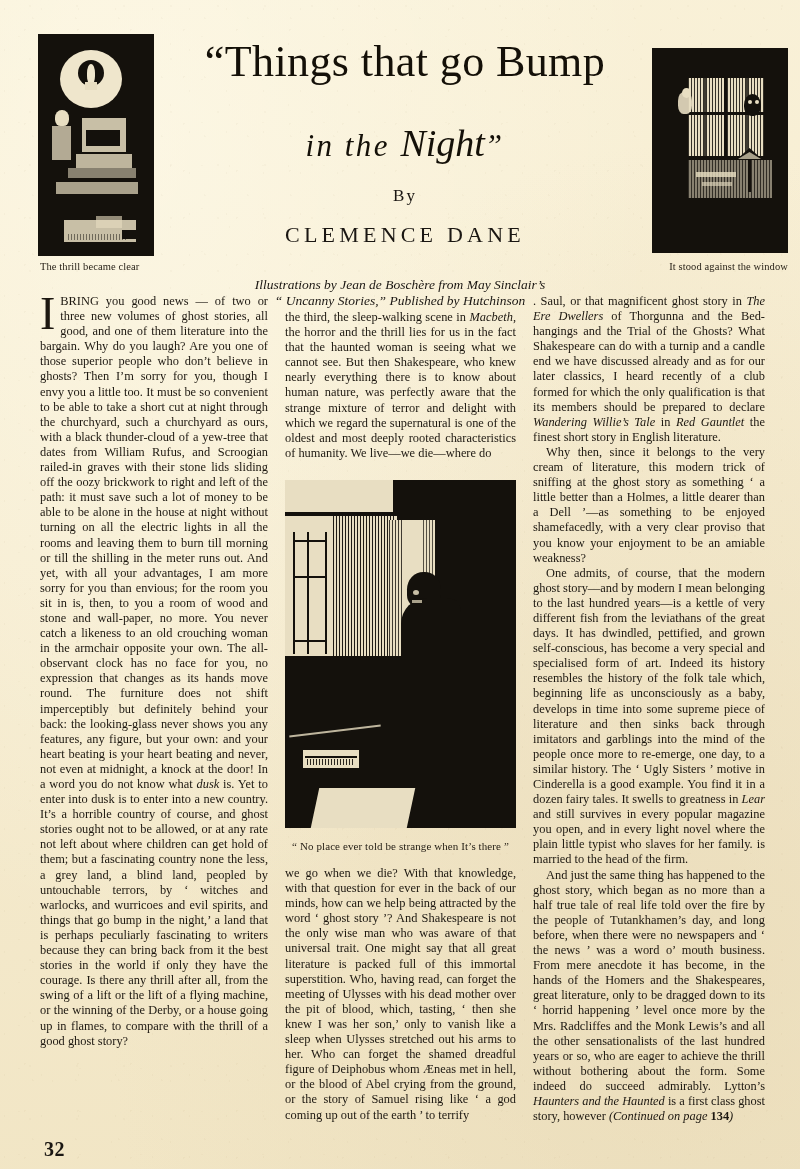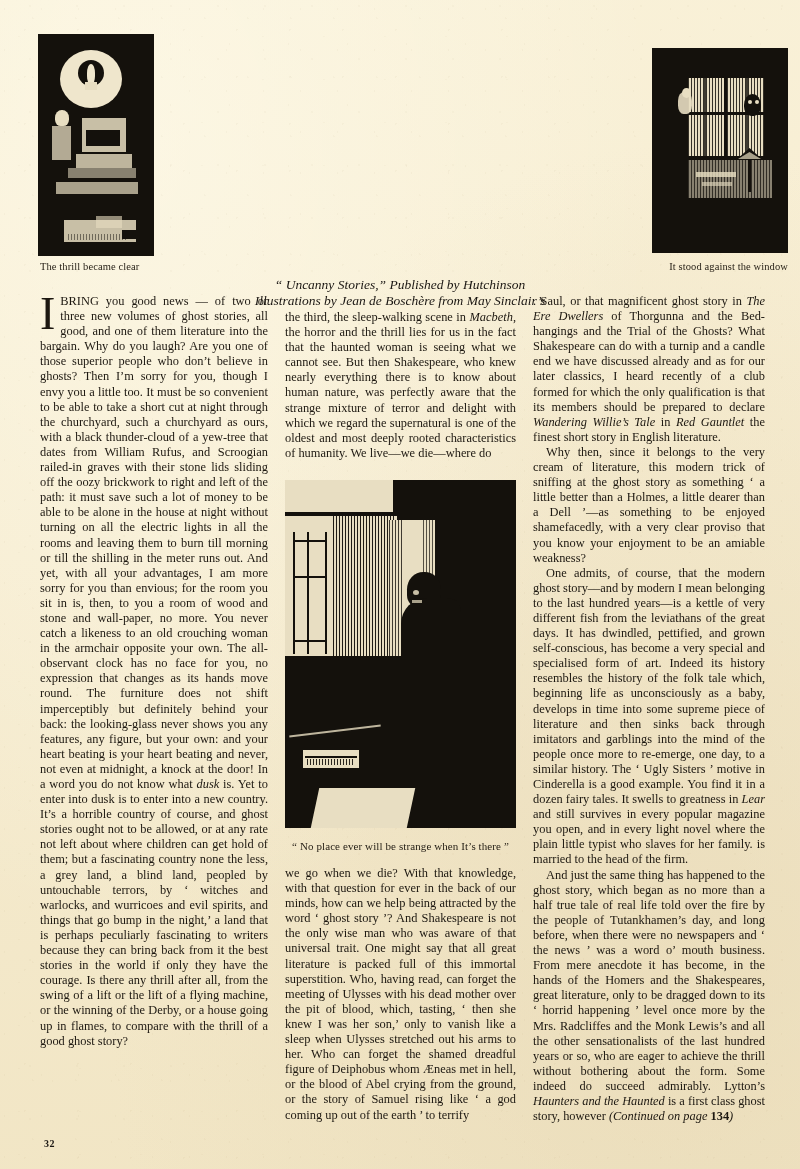--- a/index.html
+++ b/index.html
@@ -105,21 +105,21 @@
   .dropcap{
     float:left;
     font-size:46px;line-height:36px;
     margin:2px 5px -2px 0;
     font-weight:normal;
   }
   .lede{font-variant:small-caps;}
 
   .pageno{
     position:absolute;left:44px;top:1138px;
-    font-size:10px;font-weight:bold;letter-spacing:.5px;font-family:Liberation Serif, serif;
+    font-size:20px;font-weight:bold;letter-spacing:.5px;font-family:Liberation Serif, serif;
   }
   .contd{font-style:italic;}
   .contd b{font-style:normal;font-weight:bold;}
 </style>
 </head>
 <body>
 
 <div class="page">
   <div class="grain"></div>
 
@@ -164,24 +164,30 @@
     <div class="lite" style="left:36px;top:112px;width:84px;height:38px;opacity:.55;"></div>
     <div class="hatch" style="left:36px;top:112px;width:84px;height:38px;opacity:.75;"></div>
     <div class="dk" style="left:96px;top:104px;width:3px;height:40px;"></div>
     <div class="dk" style="left:84px;top:100px;width:27px;height:12px;clip-path:polygon(50% 0,100% 100%,0 100%);"></div>
     <div class="lite" style="left:86px;top:104px;width:23px;height:7px;opacity:.7;clip-path:polygon(50% 0,100% 100%,0 100%);"></div>
     <div class="lite" style="left:44px;top:124px;width:40px;height:5px;opacity:.8;"></div>
     <div class="lite" style="left:50px;top:134px;width:30px;height:4px;opacity:.6;"></div>
   </div>
   <div class="cap cap-right">It stood against the window</div>
 
+  <div class="header">
+    <div class="hdr-title">“Things that go Bump</div>
+    <div class="hdr-title2"><span>in the </span><span class="big">Night</span><span>”</span></div>
+    <div class="byline-by">By</div>
+    <div class="byline-name">CLEMENCE DANE</div>
+  </div>
 
   <div class="credit">
+    <div>Illustrations by Jean de Boschère from May Sinclair’s</div>
     <div>“ Uncanny Stories,” Published by Hutchinson</div>
-    <div>Illustrations by Jean de Boschère from May Sinclair’s</div>
   </div>
 
   <div class="col col1">
     <p class="first">
       <span class="dropcap">I</span><span class="lede">BRING</span><span> you good news — of two or three new volumes of ghost stories, all good, and one of them literature into the bargain. Why do you laugh? Are you one of those superior people who don’t believe in ghosts? Then I’m sorry for you, though I envy you a little too. It must be so convenient to be able to take a short cut at night through the churchyard, such a churchyard as ours, with a black thunder-cloud of a yew-tree that dates from William Rufus, and Scroogian railed-in graves with their stone lids sliding off the oozy brickwork to right and left of the path: it must save such a lot of money to be able to be alone in the house at night without turning on all the electric lights in all the rooms and leaving them to burn till morning or till the shilling in the meter runs out. And yet, with all your advantages, I am more sorry for you than envious; for the room you sit in is, then, to you a room of wood and stone and wall-paper, no more. You never catch a likeness to an old crouching woman in the armchair opposite your own. The all-observant clock has no face for you, no expression that changes as its hands move round. The furniture does not shift imperceptibly but definitely behind your back: the looking-glass never shows you any features, any figure, but your own: and your heart beating is your heart beating and never, not even at midnight, a knock at the door! In a word you do not know what </span><i>dusk</i><span> is. Yet to enter into dusk is to enter into a new country. It’s a horrible country of course, and ghost stories ought not to be allowed, or at any rate not left about where children can get hold of them; but a fascinating country none the less, a grey land, a blind land, peopled by untouchable terrors, by ‘ witches and warlocks, and wurricoes and evil spirits, and things that go bump in the night,’ a land that is perhaps peculiarly fascinating to writers because they can bring back from it the best stories in the world if only they have the courage. Is there any thrill after all, from the swing of a lift or the lift of a flying machine, or the winning of the Derby, or a house going up in flames, to compare with the thrill of a good ghost story?</span>
     </p>
   </div>
 
   <div class="col col2a">
     <p class="first"><span>the third, the sleep-walking scene in </span><i>Macbeth</i><span>, the horror and the thrill lies for us in the fact that the haunted woman is seeing what we cannot see. But then Shakespeare, who knew nearly everything there is to know about human nature, was perfectly aware that the strange mixture of terror and delight with which we regard the supernatural is one of the oldest and most deeply rooted characteristics of humanity. We live—we die—where do</span></p>
@@ -218,21 +224,21 @@
     <div class="lite" style="left:4px;top:250px;width:92px;height:2px;opacity:.8;transform:rotate(-7deg);"></div>
 
     <div class="lite" style="left:18px;top:270px;width:56px;height:18px;"></div>
     <div class="dk" style="left:20px;top:276px;width:52px;height:2px;"></div>
     <div class="hatch" style="left:22px;top:279px;width:48px;height:6px;opacity:.9;"></div>
 
     <div class="lite" style="left:30px;top:308px;width:96px;height:40px;transform:skewX(-12deg);"></div>
     <div class="hatch" style="left:130px;top:272px;width:40px;height:4px;opacity:.6;"></div>
     <div class="hatch" style="left:136px;top:280px;width:34px;height:4px;opacity:.5;"></div>
   </div>
-  <div class="cap cap-mid">“ No place ever will be strange when It’s there ”</div>
+  <div class="cap cap-mid">“ No place ever told be strange when It’s there ”</div>
 
   <div class="col col2b">
     <p class="first">we go when we die? With that knowledge, with that question for ever in the back of our minds, how can we help being attracted by the word ‘ ghost story ’? And Shakespeare is not the only wise man who was aware of that universal trait. One might say that all great literature is packed full of this immortal superstition. Who, having read, can forget the meeting of Ulysses with his dead mother over the pit of blood, which, tasting, ‘ then she knew I was her son,’ only to vanish like a sleep when Ulysses stretched out his arms to her. Who can forget the shamed dreadful figure of Deiphobus whom Æneas met in hell, or the blood of Abel crying from the ground, or the story of Samuel rising like ‘ a god coming up out of the earth ’ to terrify</p>
   </div>
 
   <div class="col col3">
     <p class="first"><span>. Saul, or that magnificent ghost story in </span><i>The Ere Dwellers</i><span> of Thorgunna and the Bed-hangings and the Trial of the Ghosts? What Shakespeare can do with a turnip and a candle end we have discussed already and as for our later classics, I heard recently of a club formed for which the only qualification is that its members should be prepared to declare </span><i>Wandering Willie’s Tale</i><span> in </span><i>Red Gauntlet</i><span> the finest short story in English literature.</span></p>
     <p>Why then, since it belongs to the very cream of literature, this modern trick of sniffing at the ghost story as something ‘ a little better than a Holmes, a little dearer than a Dell ’—as something to be enjoyed shamefacedly, with a very clear proviso that you know your enjoyment to be an amiable weakness?</p>
     <p><span>One admits, of course, that the modern ghost story—and by modern I mean belonging to the last hundred years—is a kettle of very different fish from the leviathans of the great days. It has dwindled, pettified, and grown self-conscious, has become a very special and specialised form of art. Indeed its history resembles the history of the folk tale which, beginning life as unconsciously as a baby, develops in time into some supreme piece of literature and then sinks back through imitators and garblings into the mind of the people once more to re-emerge, one day, to a similar history. The ‘ Ugly Sisters ’ motive in Cinderella is a good example. You find it in a dozen fairy tales. It swells to greatness in </span><i>Lear</i><span> and still survives in every popular magazine you open, and in every light novel where the plain little typist who slaves for her family. is married to the head of the firm.</span></p>
     <p><span>And just the same thing has happened to the ghost story, which began as no more than a half true tale of real life told over the fire by the people of Tutankhamen’s day, and long before, when there were no newspapers and ‘ the news ’ was a word o’ mouth business. From mere anecdote it has become, in the hands of the Homers and the Shakespeares, great literature, only to be dragged down to its ‘ horrid happening ’ level once more by the Mrs. Radcliffes and the Monk Lewis’s and all the other sensationalists of the last hundred years or so, who are eager to achieve the thrill without bothering about the form. Some indeed do succeed admirably. Lytton’s </span><i>Haunters and the Haunted</i><span> is a first class ghost story, however </span><span class="contd"><span>(</span><span>Continued on page </span><b>134</b><span>)</span></span></p>

